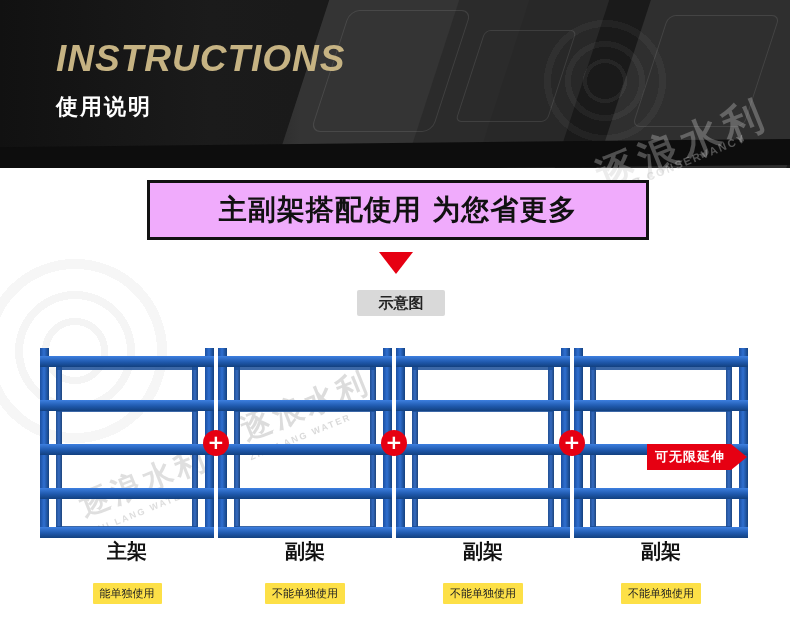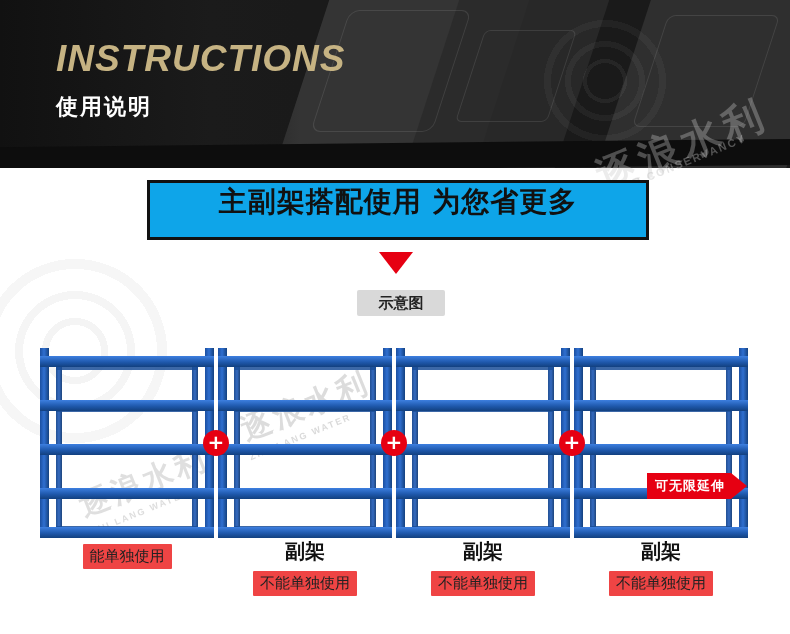--- a/index.html
+++ b/index.html
@@ -135,23 +135,23 @@
     color: rgba(150,150,150,0.32);
     letter-spacing: 2px;
   }
 
   
   #headline-box {
     position: absolute;
     left: 147px; top: 180px;
     width: 496px; height: 54px;
     border: 3px solid #111111;
-    background: #0ea5e9;
+    background: #f0abfc;
     display: flex;
-    align-items: flex-start;
+    align-items: center;
     justify-content: center;
   }
   #headline-text {
     font-size: 28px;
     font-weight: bold;
     color: #111111;
     letter-spacing: 1px;
     font-family: "DejaVu Sans", sans-serif;
   }
 
@@ -231,21 +231,21 @@
     font-size: 20px;
     font-weight: bold;
     line-height: 24px;
     text-align: center;
     font-family: "DejaVu Sans", sans-serif;
   }
 
   
   #extend-arrow {
     position: absolute;
-    left: 647px; top: 477px;
+    left: 647px; top: 448px;
     height: 18px;
     display: flex;
     align-items: center;
     text-align: right;
   }
   #extend-arrow .body {
     height: 26px;
     background: #e60012;
     color: #ffffff;
     font-size: 13px;
@@ -269,25 +269,25 @@
     text-align: center;
   }
   .caption .name {
     font-size: 20px;
     font-weight: bold;
     color: #111111;
     font-family: "DejaVu Sans", sans-serif;
   }
   .caption .note {
     display: inline-block;
-    margin-top: 6px;
+    margin-top: 18px;
     padding: 3px 7px;
-    background: #ef4444;
+    background: #fde047;
     color: #222222;
-    font-size: 15px;
+    font-size: 11px;
     font-family: "DejaVu Sans", sans-serif;
     border-radius: 1px;
     white-space: nowrap;
   }
 </style>
 </head>
 <body>
 
 <div id="banner">
   <div class="bg-sheet s1"></div>
@@ -380,20 +380,21 @@
       <div class="post right"></div>
       <div class="shelf" style="top: 8px;"></div>
       <div class="shelf" style="top: 52px;"></div>
       <div class="shelf" style="top: 96px;"></div>
       <div class="shelf" style="top: 140px;"></div>
       <div class="shelf" style="top: 179px;"></div>
     </div>
   </div>
 
 <div class="caption" style="left: 40px; top: 538px; width: 174px;">
+    <div class="name">主架</div>
     <div><span class="note">能单独使用</span></div>
   </div>
 <div class="plus-badge" style="left: 203px; top: 430px;">+</div>
 <div class="caption" style="left: 218px; top: 538px; width: 174px;">
     <div class="name">副架</div>
     <div><span class="note">不能单独使用</span></div>
   </div>
 <div class="plus-badge" style="left: 381px; top: 430px;">+</div>
 <div class="caption" style="left: 396px; top: 538px; width: 174px;">
     <div class="name">副架</div>

